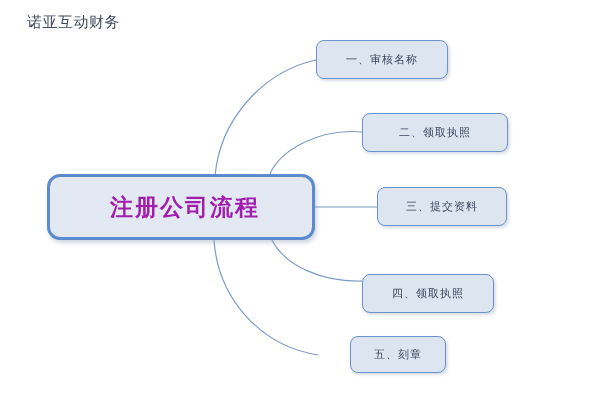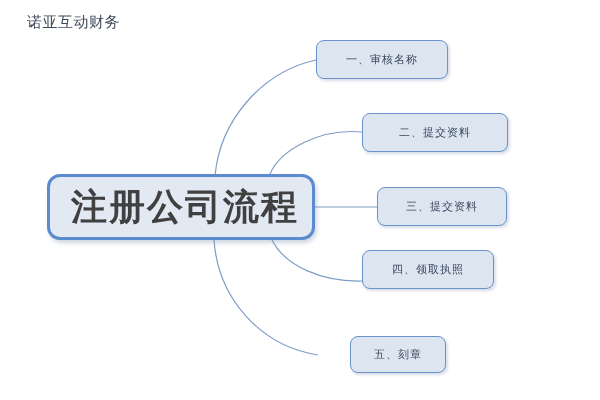--- a/index.html
+++ b/index.html
@@ -44,41 +44,41 @@
     left: 47px;
     top: 174px;
     width: 268px;
     height: 66px;
     border: 3px solid #5b8ace;
     border-radius: 13px;
     background: #e2e9f3;
     box-shadow: 2px 3px 4px rgba(120,140,170,0.35);
   }
   #central-node .label {
-    font-size: 36px;
+    font-size: 23px;
     font-weight: bold;
-    color: #404040;
+    color: #a21caf;
     letter-spacing: 2px;
     margin-left: 8px;
   }
   .branch-node {
     border: 1.6px solid #6a93cc;
     border-radius: 8px;
     background: #dde5f1;
     box-shadow: 1.5px 2px 3px rgba(125,145,175,0.30);
   }
   .branch-node .label {
     font-size: 11px;
     color: #39465c;
     letter-spacing: 1px;
   }
   #branch-node-1 { left: 316px; top: 40px;  width: 132px; height: 39px; }
   #branch-node-2 { left: 362px; top: 113px; width: 146px; height: 39px; }
   #branch-node-3 { left: 377px; top: 187px; width: 130px; height: 39px; text-align: center; }
-  #branch-node-4 { left: 362px; top: 250px; width: 132px; height: 39px; }
+  #branch-node-4 { left: 362px; top: 274px; width: 132px; height: 39px; }
   #branch-node-5 { left: 318px; top: 336px; width: 96px;  height: 37px; margin-left: 32px; }
 </style>
 </head>
 <body>
 
 <div id="canvas">
 
   <div id="watermark">诺亚互动财务</div>
 
   <svg id="connectors" viewBox="0 0 600 400" xmlns="http://www.w3.org/2000/svg">
@@ -93,21 +93,21 @@
 
   <div class="node" id="central-node">
     <span class="label">注册公司流程</span>
   </div>
 
   <div class="node branch-node" id="branch-node-1">
     <span class="label">一、审核名称</span>
   </div>
 
   <div class="node branch-node" id="branch-node-2">
-    <span class="label">二、提交资料</span>
+    <span class="label">二、领取执照</span>
   </div>
 
   <div class="node branch-node" id="branch-node-3">
     <span class="label">三、提交资料</span>
   </div>
 
   <div class="node branch-node" id="branch-node-4">
     <span class="label">四、领取执照</span>
   </div>
 

